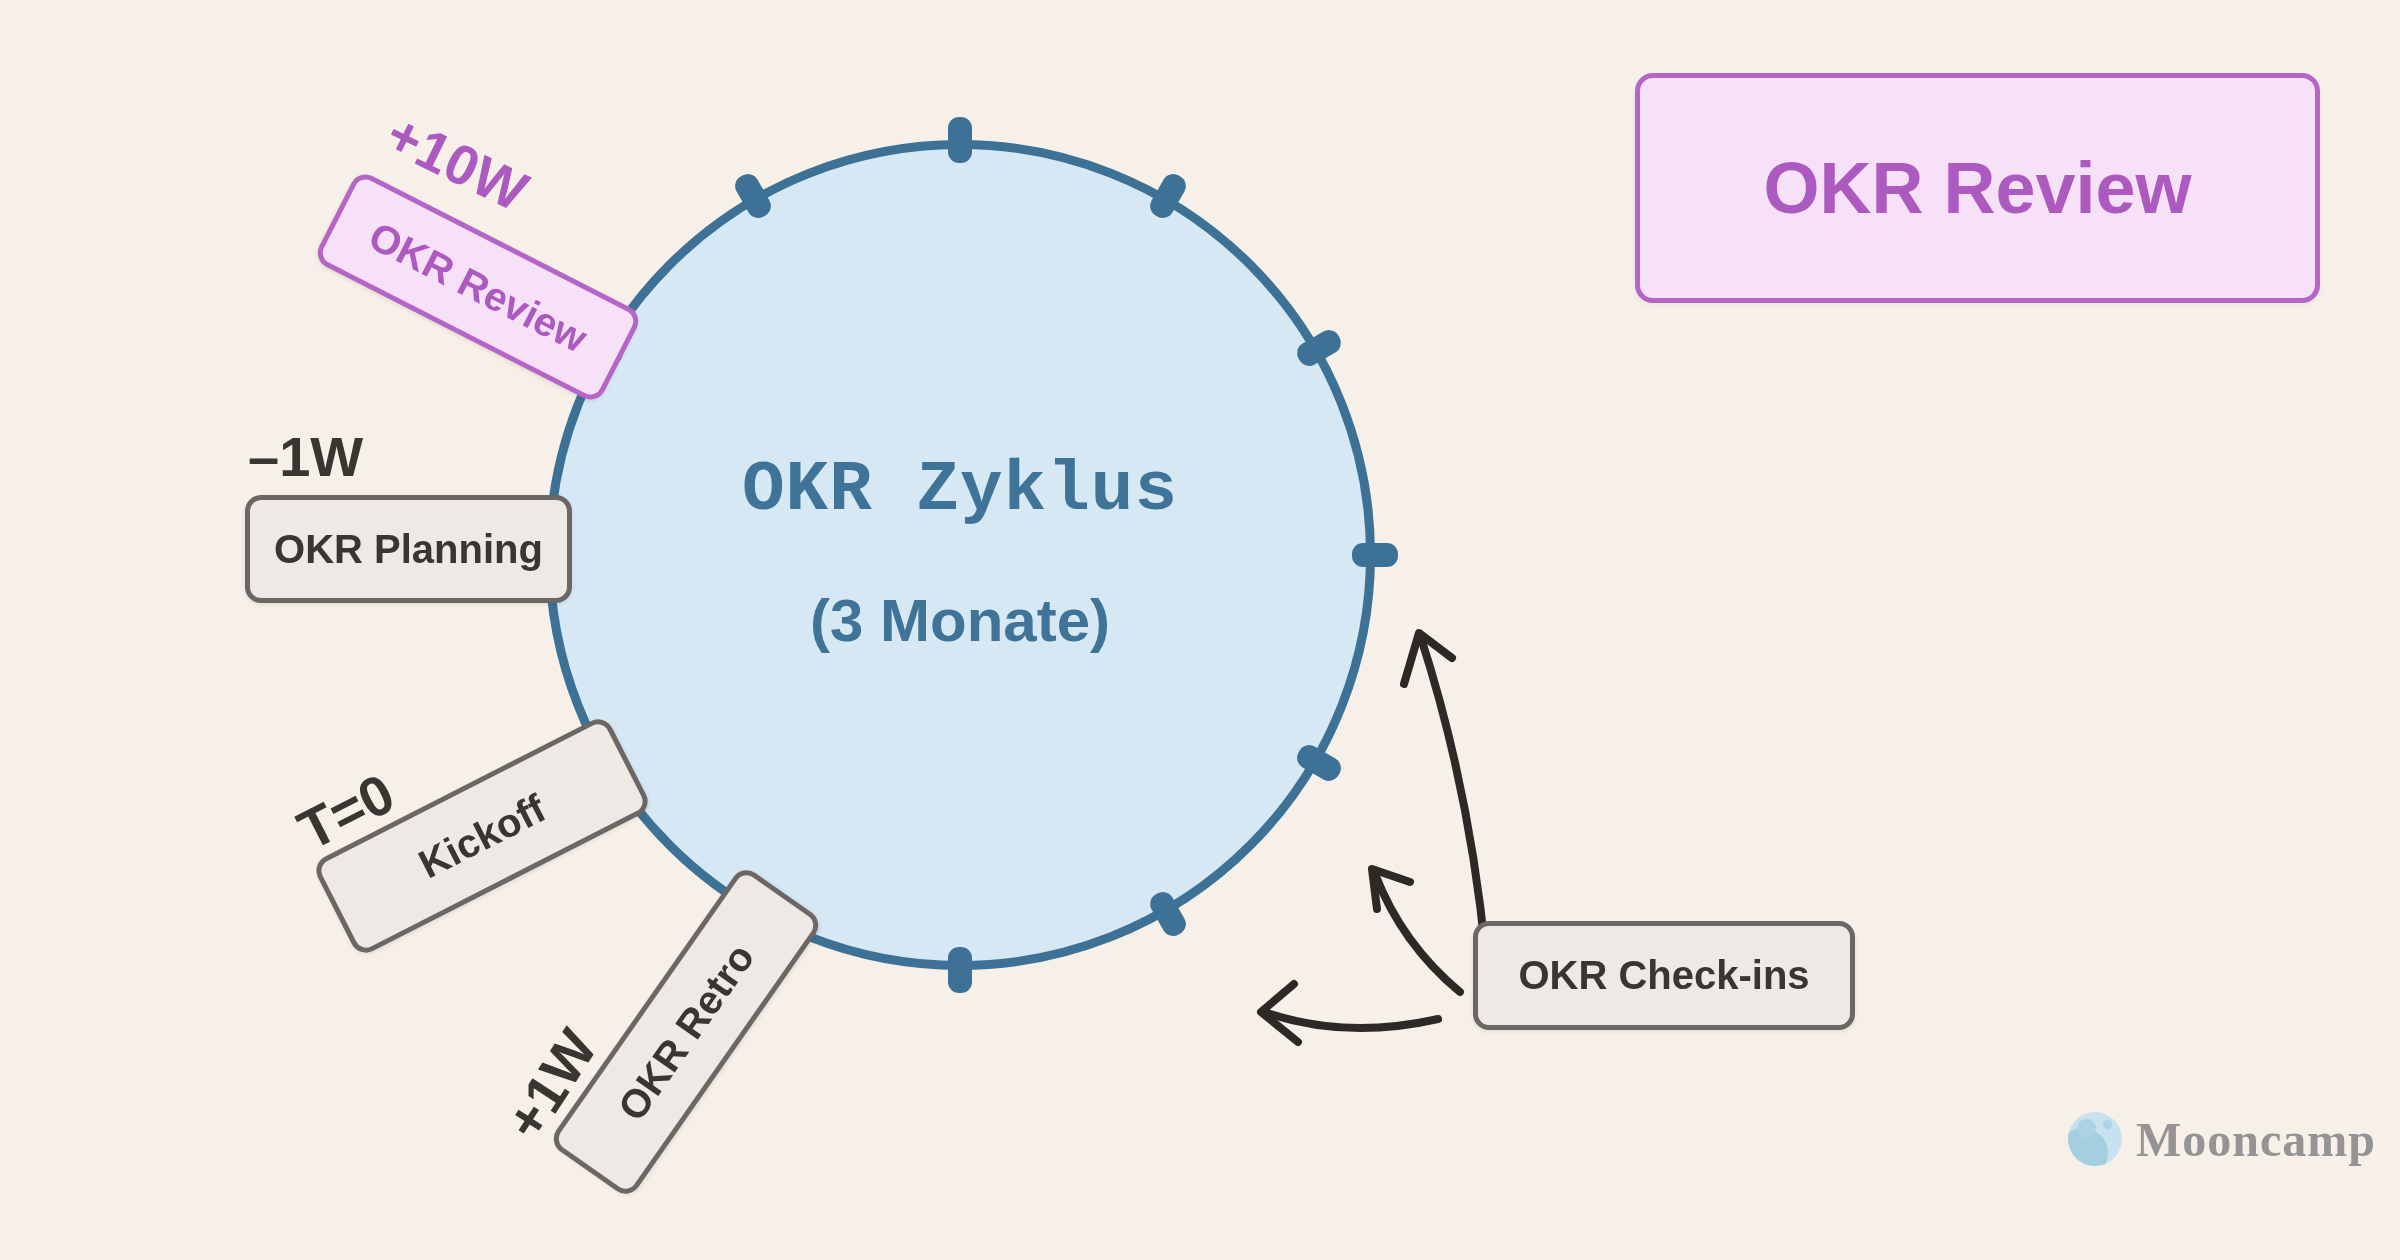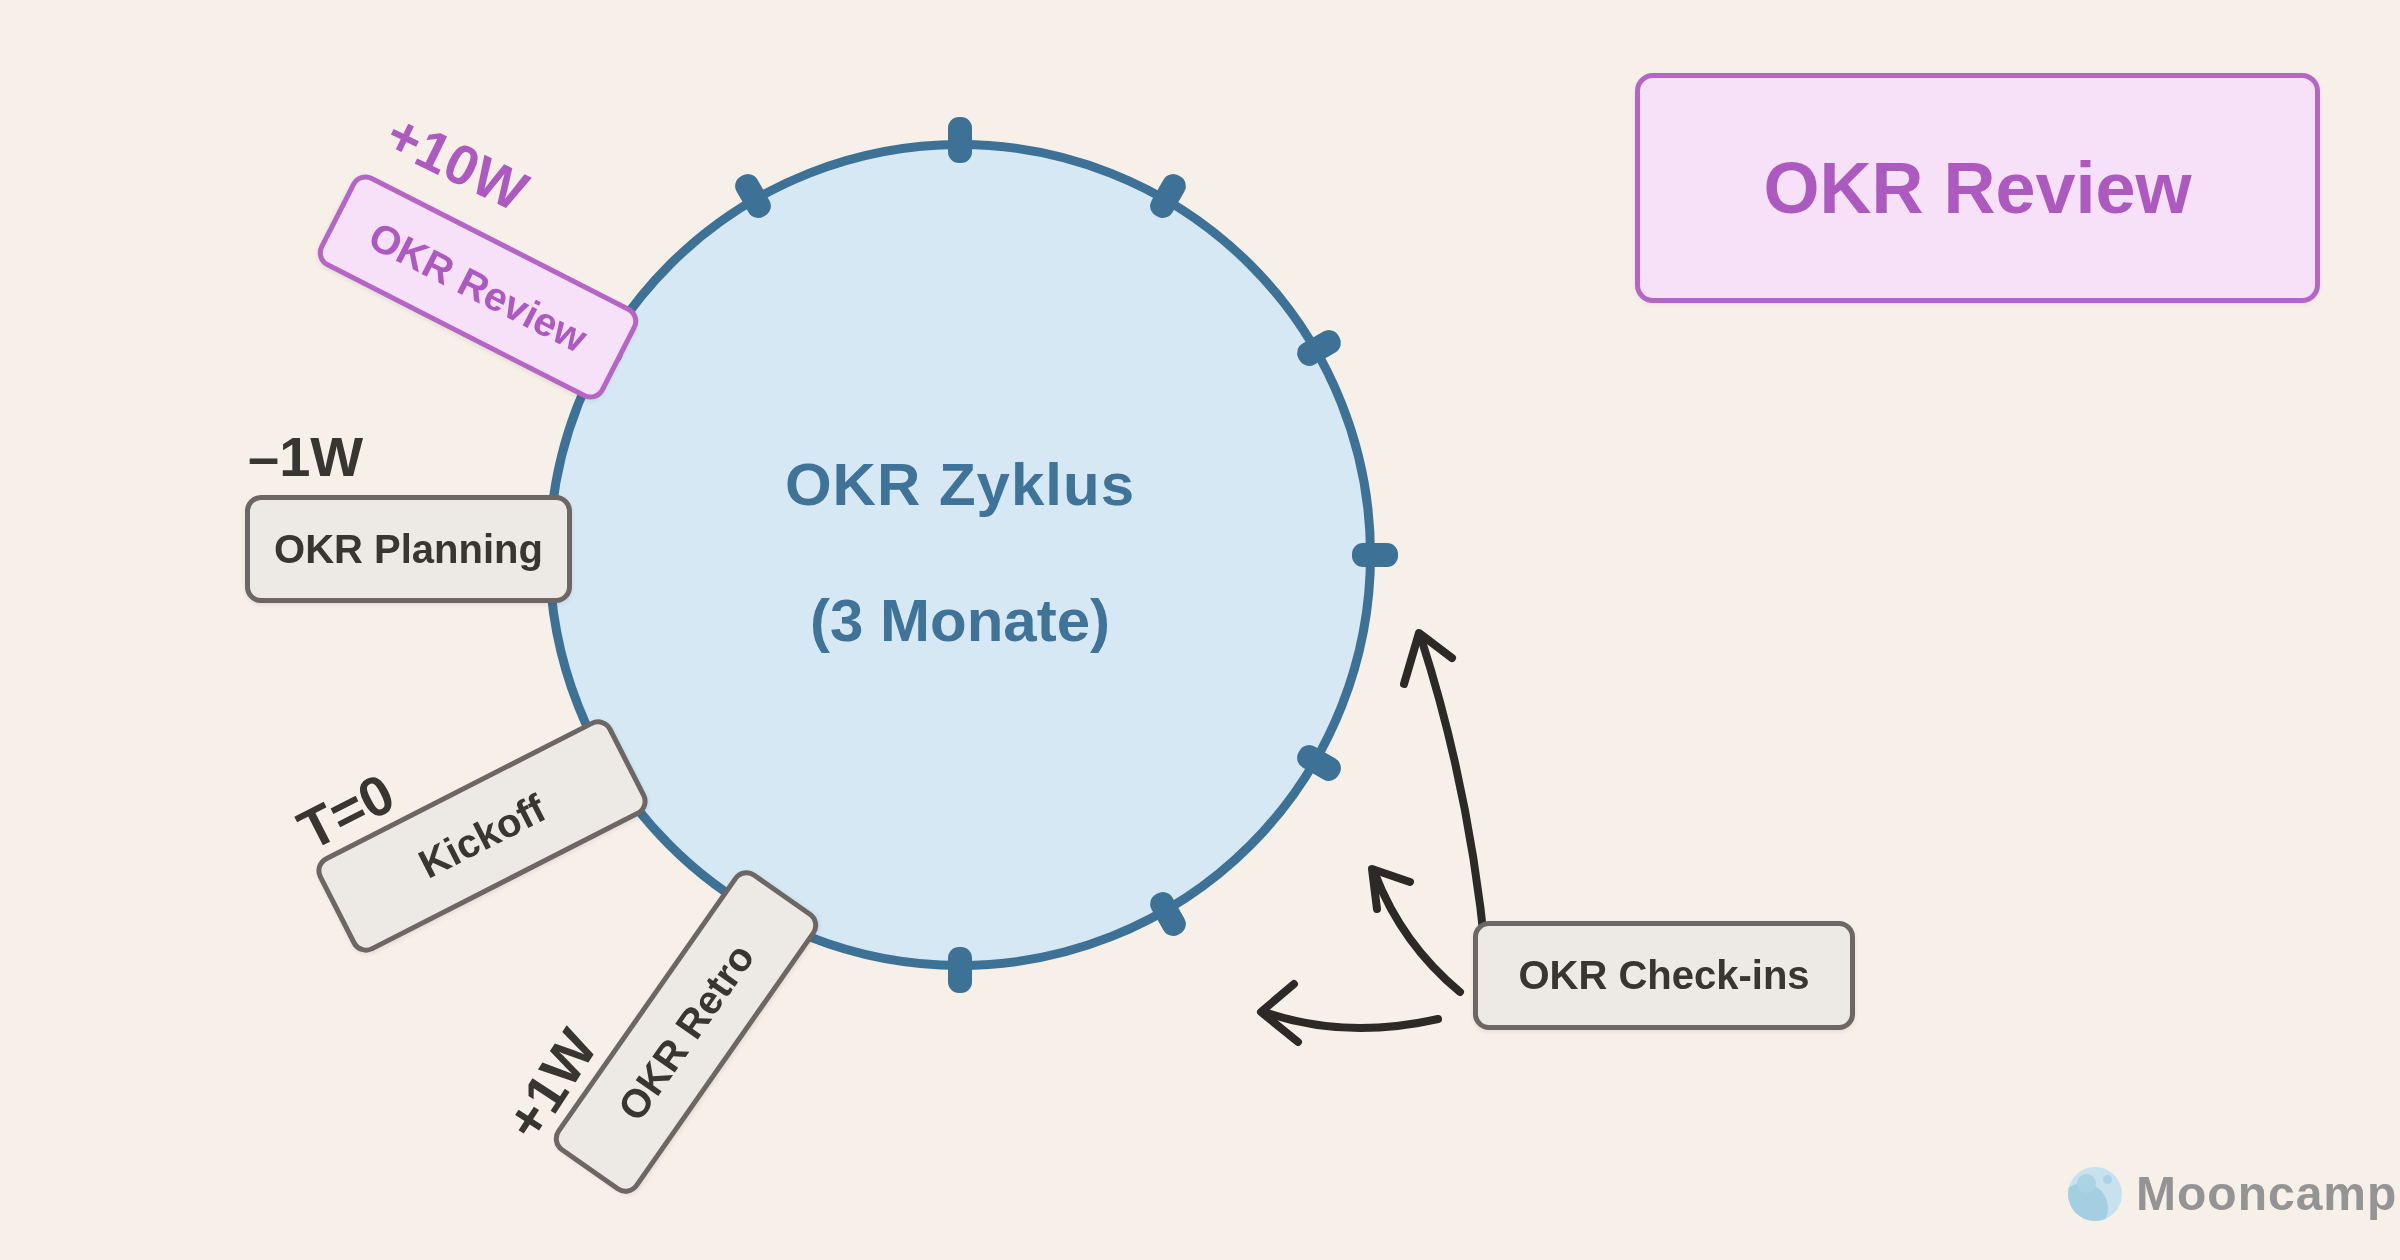--- a/index.html
+++ b/index.html
@@ -16,22 +16,22 @@
     border:9px solid var(--circle_stroke,#3d7296);
     z-index:1;
   }
   .tick-layer{position:absolute;inset:0;z-index:2;}
   .tick{
     position:absolute;width:24px;height:46px;border-radius:11px;
     background:var(--circle_stroke,#3d7296);
   }
   .cycle-title{
     position:absolute;left:545px;top:450px;width:830px;text-align:center;
-    font-size:60px;font-weight:bold;color:var(--circle_text,#3f7398);
-    z-index:3;letter-spacing:1px;
+    font-size:71px;font-weight:bold;color:var(--circle_text,#3f7398);
+    z-index:3;letter-spacing:1px;font-family:Liberation Mono, monospace;
   }
   .cycle-subtitle{
     position:absolute;left:545px;top:586px;width:830px;text-align:center;
     font-size:60px;font-weight:bold;color:var(--circle_text,#3f7398);
     z-index:3;
   }
   
   .event-box{
     position:absolute;box-sizing:border-box;z-index:4;
     display:flex;align-items:center;justify-content:center;
@@ -69,21 +69,21 @@
     border-radius:18px;
     display:flex;align-items:center;justify-content:center;
     font-size:72px;font-weight:bold;color:var(--highlight_text,#ac59c0);
     box-shadow:0 2px 5px rgba(0,0,0,0.06);
   }
   
   .arrows{position:absolute;left:0;top:0;width:2400px;height:1260px;z-index:3;}
   .arrows path{stroke:var(--arrow,#2c2926);stroke-width:8;fill:none;
     stroke-linecap:round;stroke-linejoin:round;}
   
-  .brand{position:absolute;left:2068px;top:1166px;display:flex;align-items:flex-end;gap:14px;z-index:4;}
+  .brand{position:absolute;left:2068px;top:1112px;display:flex;align-items:flex-start;gap:14px;z-index:4;font-family:Liberation Serif, serif;}
   .moon{position:relative;width:54px;height:54px;border-radius:50%;
     background:var(--moon_base,#c7e2ee);overflow:hidden;}
   .moon-shade{position:absolute;left:-10px;bottom:-12px;width:50px;height:50px;
     border-radius:50%;background:var(--moon_shade,#a3cfe0);}
   .moon-crater1{position:absolute;left:9px;top:7px;width:19px;height:19px;
     border-radius:50%;background:var(--moon_crater,#abd3e4);}
   .moon-crater2{position:absolute;left:35px;top:8px;width:9px;height:9px;
     border-radius:50%;background:var(--moon_crater,#abd3e4);}
   .brand-name{font-size:48px;font-weight:bold;color:var(--brand_text,#949494);letter-spacing:1px;}
 </style>

